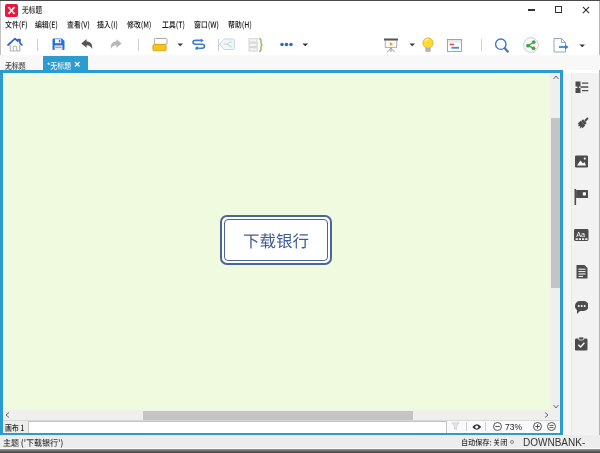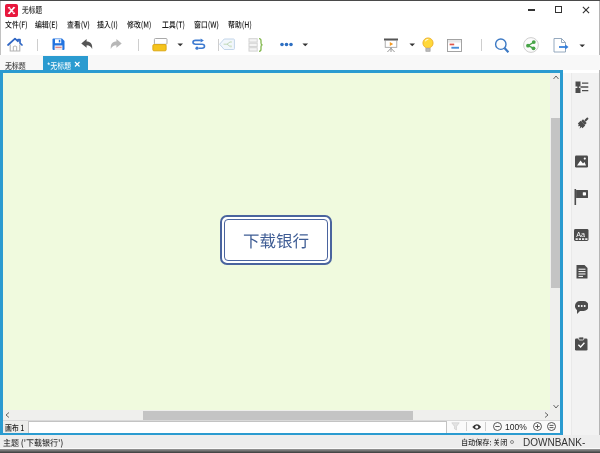--- a/index.html
+++ b/index.html
@@ -188,21 +188,21 @@
 <div class="sep" style="left:466px;top:422px;height:9px"></div>
 <svg class="abs" style="left:471.5px;top:422.5px" width="9.5" height="8" viewBox="0 0 9.5 8">
 <path d="M0.3 4 Q4.75 -1.4 9.2 4 Q4.75 9.4 0.3 4 Z" fill="#333"></path>
 <circle cx="4.75" cy="4" r="1.6" fill="#fff"></circle>
     </svg>
 <div class="sep" style="left:484.5px;top:422px;height:9px"></div>
 <svg class="abs" style="left:493px;top:422px" width="9" height="9" viewBox="0 0 9 9">
 <circle cx="4.5" cy="4.5" r="4" fill="none" stroke="#444" stroke-width="0.9"></circle>
 <path d="M2.3 4.5 H6.7" stroke="#444" stroke-width="0.9"></path>
     </svg>
-<div class="abs" style="left:505px;top:421.7px;width:24px;height:10px;font-size:8.5px;color:#222;font-family:'Liberation Sans';line-height:10px">100%</div>
+<div class="abs" style="left:505px;top:421.7px;width:24px;height:10px;font-size:8.5px;color:#222;font-family:'Liberation Sans';line-height:10px">73%</div>
 <svg class="abs" style="left:533px;top:422px" width="9" height="9" viewBox="0 0 9 9">
 <circle cx="4.5" cy="4.5" r="4" fill="none" stroke="#444" stroke-width="0.9"></circle>
 <path d="M2.3 4.5 H6.7 M4.5 2.3 V6.7" stroke="#444" stroke-width="0.9"></path>
     </svg>
 <svg class="abs" style="left:547px;top:422px" width="9" height="9" viewBox="0 0 9 9">
 <circle cx="4.5" cy="4.5" r="4" fill="none" stroke="#444" stroke-width="0.9"></circle>
 <path d="M2.5 3.4 H6.5 M2.5 5.6 H6.5" stroke="#444" stroke-width="0.9"></path>
     </svg>
 <div class="abs" style="left:219.5px;top:214.5px;width:112.5px;height:50px;background:#fff;border:2px solid #4a649e;border-radius:7px"></div>
 <div class="abs" style="left:223.5px;top:218.5px;width:104.5px;height:42px;border:1px solid #4a649e;border-radius:4px"></div>

